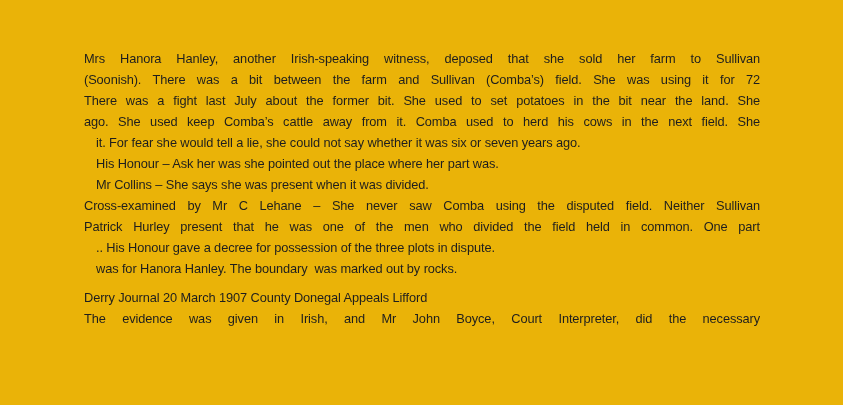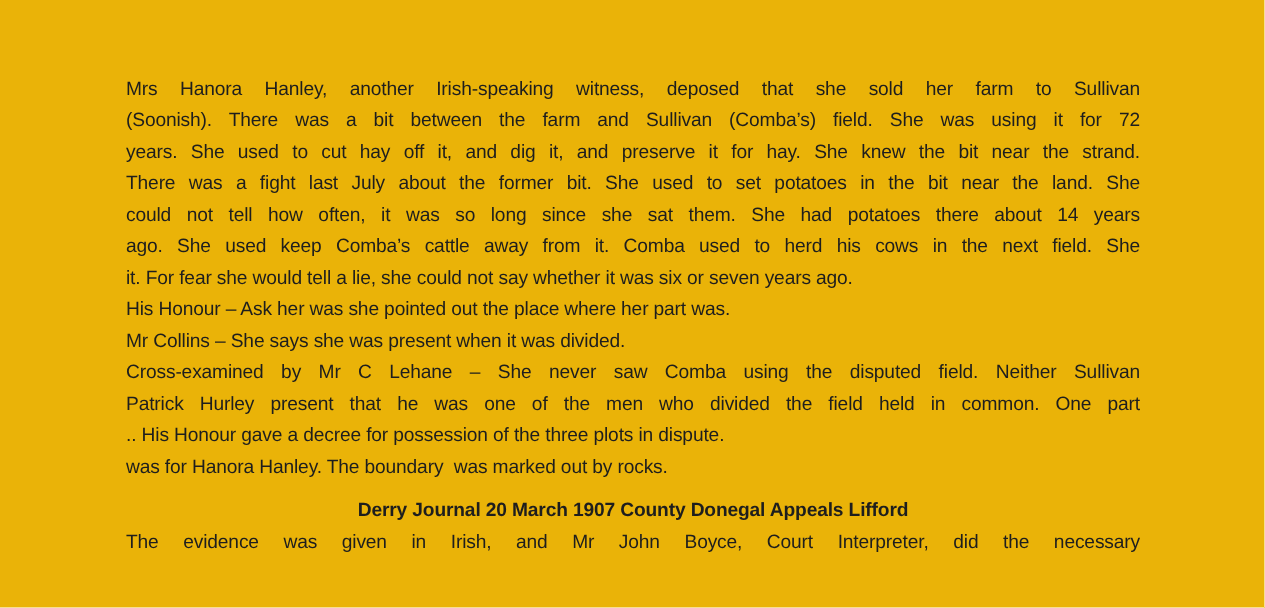--- a/index.html
+++ b/index.html
@@ -29,37 +29,35 @@
     overflow: hidden;
     letter-spacing: -0.1px;
   }
   .j {
     text-align: justify;
     -moz-text-align-last: justify;
     text-align-last: justify;
   }
   .pre {
     white-space: pre-wrap;
+    margin-left: 12px;
   }
   .heading {
-    font-weight: 700;
+    font-weight: 400;
     margin-top: 8px;
-    text-align: center;
   }
 </style>
 </head>
 <body>
 
 <div class="page">
   <div class="doc">
     <div class="line j">Mrs Hanora Hanley, another Irish-speaking witness, deposed that she sold her farm to Sullivan</div>
     <div class="line j">(Soonish). There was a bit between the farm and Sullivan (Comba’s) field. She was using it for 72</div>
-    <div class="line j">years. She used to cut hay  off it, and dig it, and preserve it for hay. She knew the bit near the strand.</div>
     <div class="line j">There was a fight last July about the former bit. She used to set potatoes in the bit near the land. She</div>
-    <div class="line j">could not tell how often, it was so long since she sat them. She had potatoes there about 14 years</div>
     <div class="line j">ago. She used keep Comba’s cattle away from it. Comba used to herd his cows in the next field. She</div>
     <div class="line pre">it. For fear she would tell a lie, she could not say whether it was six or seven years ago.</div>
     <div class="line pre">His Honour – Ask her was she pointed out the place where her part was.</div>
     <div class="line pre">Mr Collins – She says she was present when it was divided.</div>
     <div class="line j">Cross-examined by Mr C Lehane – She never saw Comba using the disputed field. Neither Sullivan</div>
     <div class="line j">Patrick Hurley present that he was one of the men who divided the field held in common. One part</div>
     <div class="line pre">.. His Honour gave a decree for possession of the three plots in dispute.</div>
     <div class="line pre">was for Hanora Hanley. The boundary  was marked out by rocks.</div>
     <div class="line heading">Derry Journal 20 March 1907 County Donegal Appeals Lifford</div>
     <div class="line j">The evidence was given in Irish, and Mr John Boyce, Court Interpreter, did the necessary</div>

